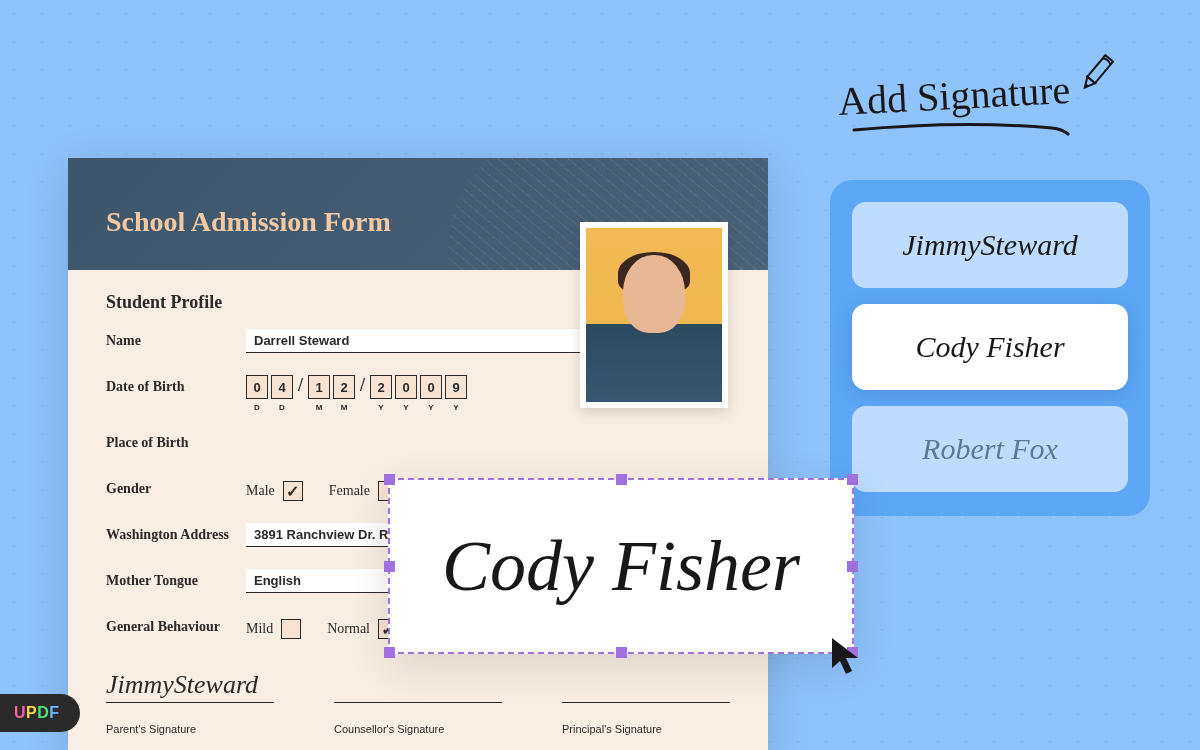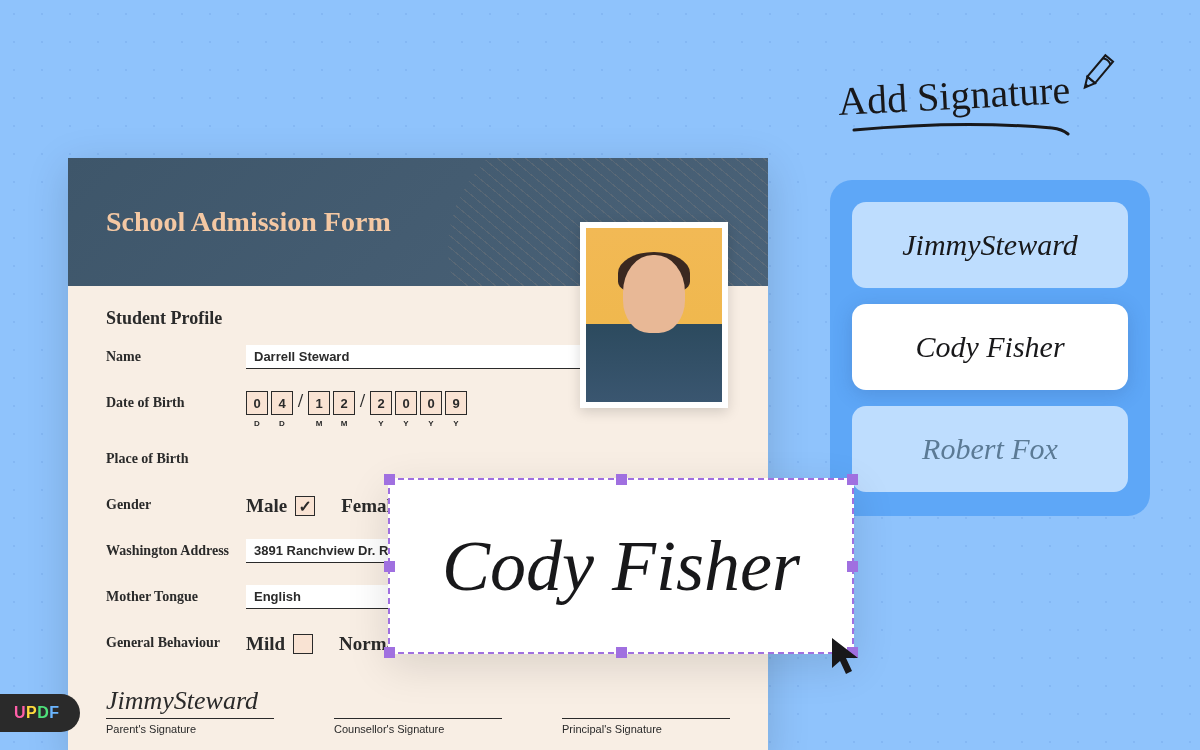--- a/index.html
+++ b/index.html
@@ -11,21 +11,21 @@
   font-family: Georgia, 'Times New Roman', serif;
   position: relative; overflow: hidden;
 }
 .form-card {
   position: absolute; left: 68px; top: 158px;
   width: 700px; height: 600px;
   background: #F8EEE4;
   box-shadow: 0 10px 40px rgba(0,0,0,0.15);
 }
 .form-header {
-  height: 128px;
+  height: 112px;
   background: linear-gradient(135deg, #3E566A 0%, #4A6278 100%);
   position: relative; overflow: hidden;
   padding: 48px 38px;
 }
 .form-header::before {
   content: ''; position: absolute; right: -80px; top: -60px;
   width: 400px; height: 300px;
   background: repeating-linear-gradient(40deg, transparent 0, transparent 8px, rgba(230,180,140,0.12) 8px, rgba(230,180,140,0.12) 9px);
   border-radius: 50%;
 }
@@ -66,33 +66,33 @@
 .dob-box {
   width: 22px; height: 24px;
   background: #F9E3D3; border: 1.5px solid #2A2A2A;
   display: flex; align-items: center; justify-content: center;
   font-size: 13px; font-weight: bold; font-family: Arial;
   position: relative;
 }
 .dob-box .sub { position: absolute; bottom: -14px; font-size: 8px; font-weight: bold; }
 .dob-slash { font-size: 18px; font-weight: bold; padding: 0 2px; }
 .gender-row, .behav-row { display: flex; gap: 8px; align-items: center; }
-.opt-label { font-size: 19px; font-weight: bold; }
+.opt-label { font-size: 14px; font-weight: normal; }
 .checkbox {
   width: 20px; height: 20px;
   background: #F9E3D3; border: 1.5px solid #2A2A2A;
   display: inline-flex; align-items: center; justify-content: center;
   margin-right: 18px;
 }
 .checkbox.checked::after { content: '✓'; font-size: 16px; font-weight: bold; }
 .sig-row { display: flex; gap: 60px; margin-top: 28px; }
 .sig-block { width: 170px; }
 .sig-line { border-bottom: 1.5px solid #2A2A2A; height: 36px; display: flex; align-items: flex-end; padding-bottom: 2px; }
 .sig-script { font-family: 'Brush Script MT', cursive; font-size: 26px; font-style: italic; }
-.sig-caption { font-size: 11px; margin-top: 4px; font-family: Arial; }
+.sig-caption { font-size: 11px; margin-top: 20px; font-family: Arial; }
 
 .add-sig-label {
   position: absolute; right: 130px; top: 72px;
   font-family: 'Brush Script MT', cursive; font-size: 40px;
   color: #18181A; transform: rotate(-3deg);
 }
 .add-sig-underline {
   position: absolute; right: 128px; top: 122px;
   width: 220px; height: 14px;
 }

